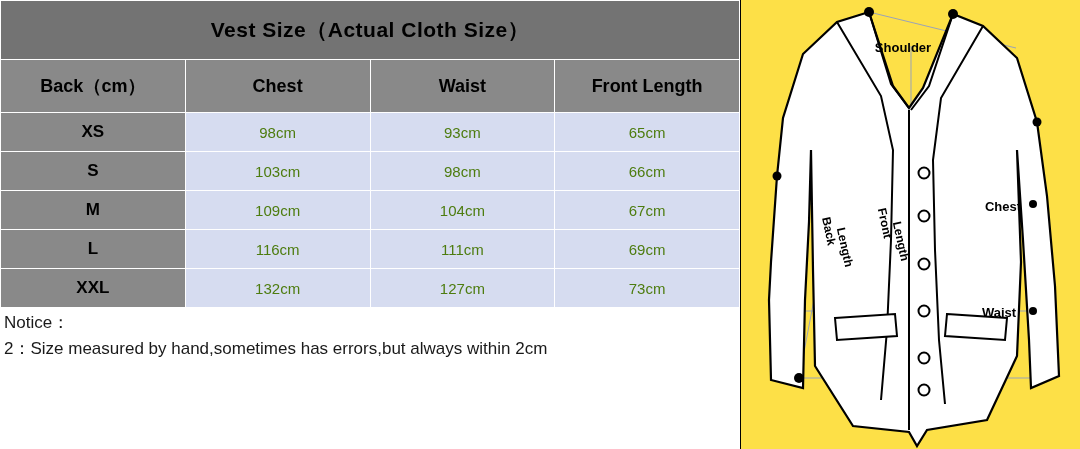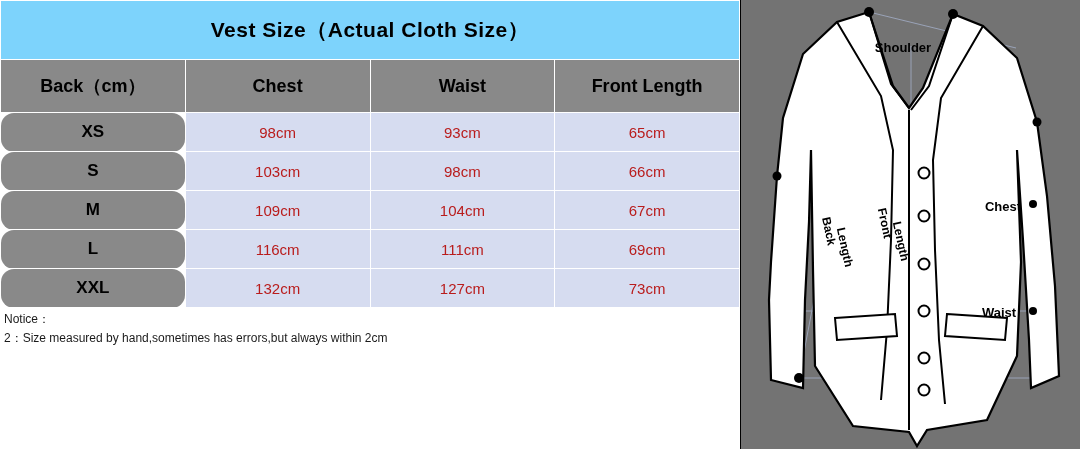--- a/index.html
+++ b/index.html
@@ -34,21 +34,21 @@
     border-collapse: collapse;
     table-layout: fixed;
     width: 740px;
   }
   .size-table td, .size-table th {
     border: 1px solid #ffffff;
     padding: 0;
     margin: 0;
   }
   .title-cell {
-    background: #7dd3fc;
+    background: #737373;
     color: #000000;
     font-size: 21px;
     font-weight: bold;
     text-align: center;
     height: 58px;
     letter-spacing: 0.5px;
   }
   .head-cell {
     background: #898989;
     color: #000000;
@@ -57,53 +57,52 @@
     text-align: center;
     height: 52px;
   }
   .size-cell {
     background: #898989;
     color: #000000;
     font-size: 17px;
     font-weight: bold;
     text-align: center;
     height: 38px;
-    border-radius: 13px;
   }
   .val-cell {
     background: #d6dcf0;
-    color: #b91c1c;
+    color: #4d7c0f;
     font-size: 15px;
     text-align: center;
     height: 38px;
   }
   .col-size { width: 142px; }
   .col-chest { width: 199px; }
   .col-waist { width: 199px; }
   .col-front { width: 200px; }
 
   .notice {
     flex: 1;
     padding: 2px 0 0 4px;
     box-sizing: border-box;
     background: #ffffff;
   }
   .notice-line {
-    font-size: 12px;
+    font-size: 17px;
     color: #1a1a1a;
     line-height: 1.55;
     white-space: nowrap;
   }
 
   
   .diagram-pane {
     width: 340px;
     height: 449px;
     position: relative;
-    background: #737373;
+    background: #fde047;
     border-left: 1px solid #000000;
   }
   .diagram-pane svg {
     display: block;
   }
   .lbl {
     font-family: "Liberation Sans", sans-serif;
     font-size: 13px;
     font-weight: bold;
     fill: #000000;

